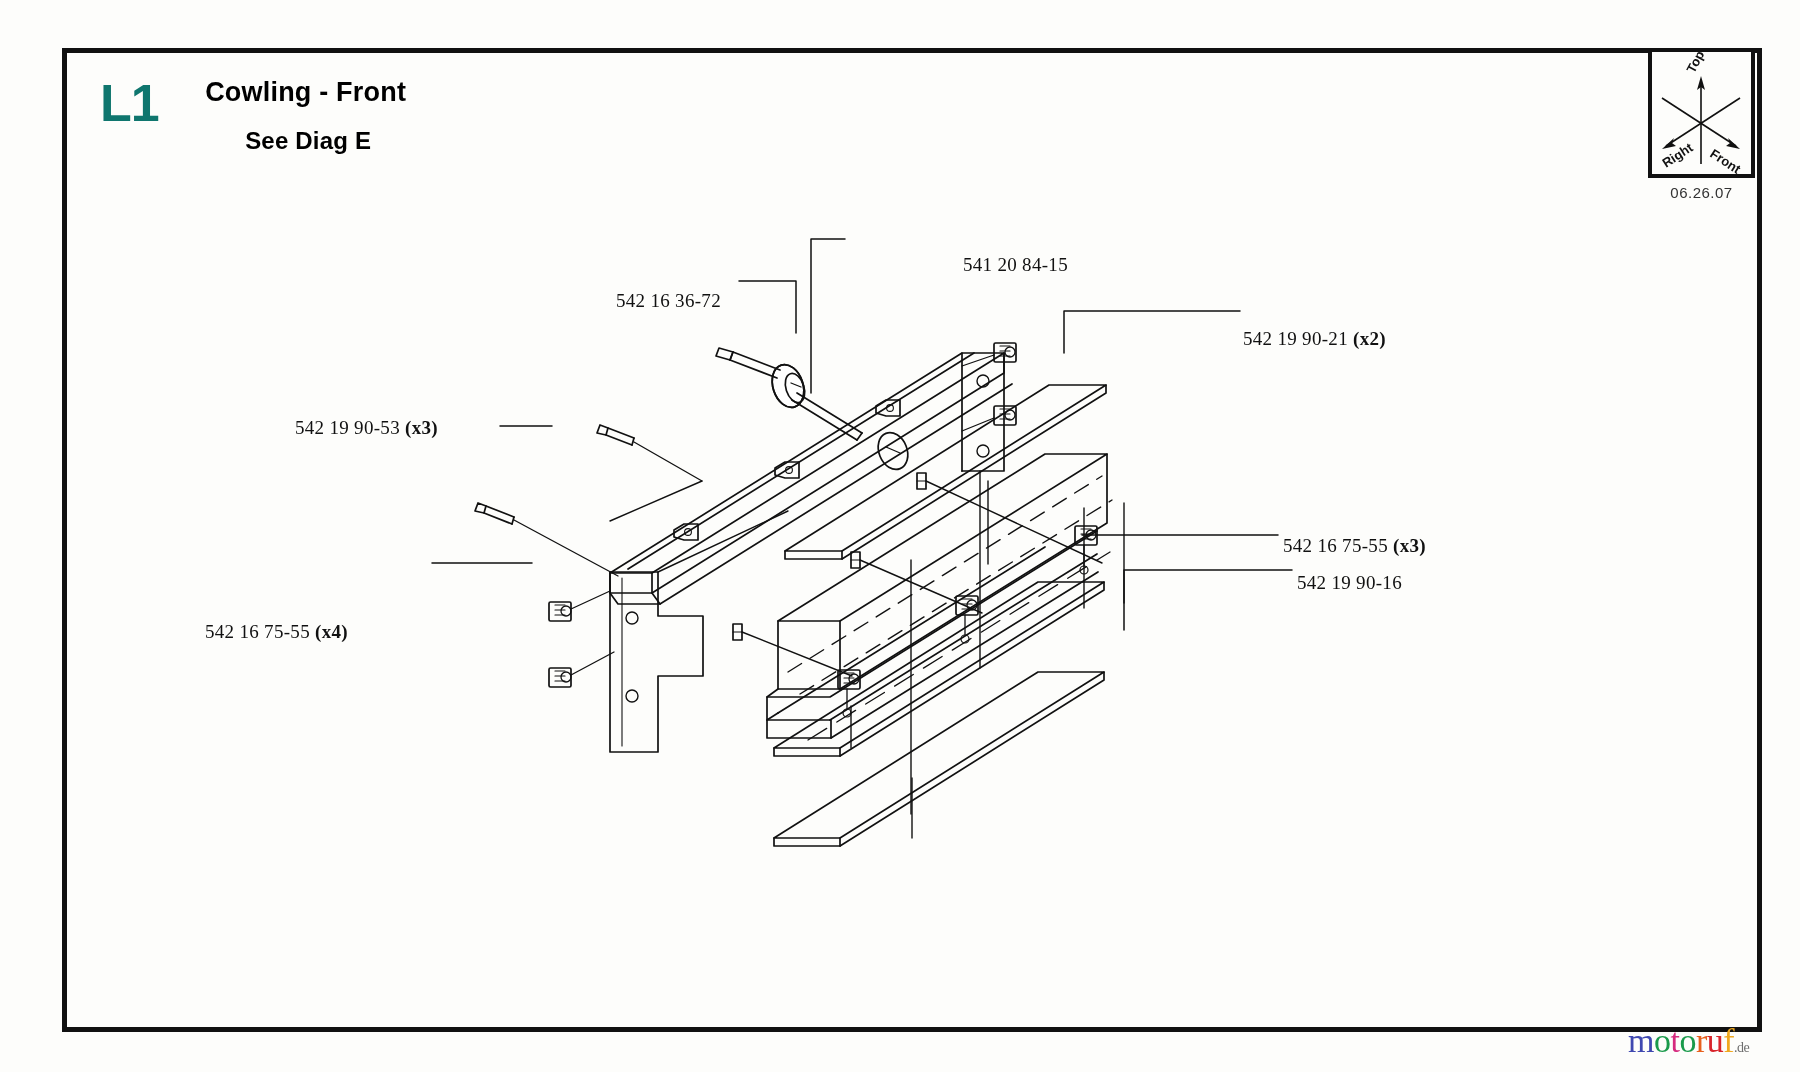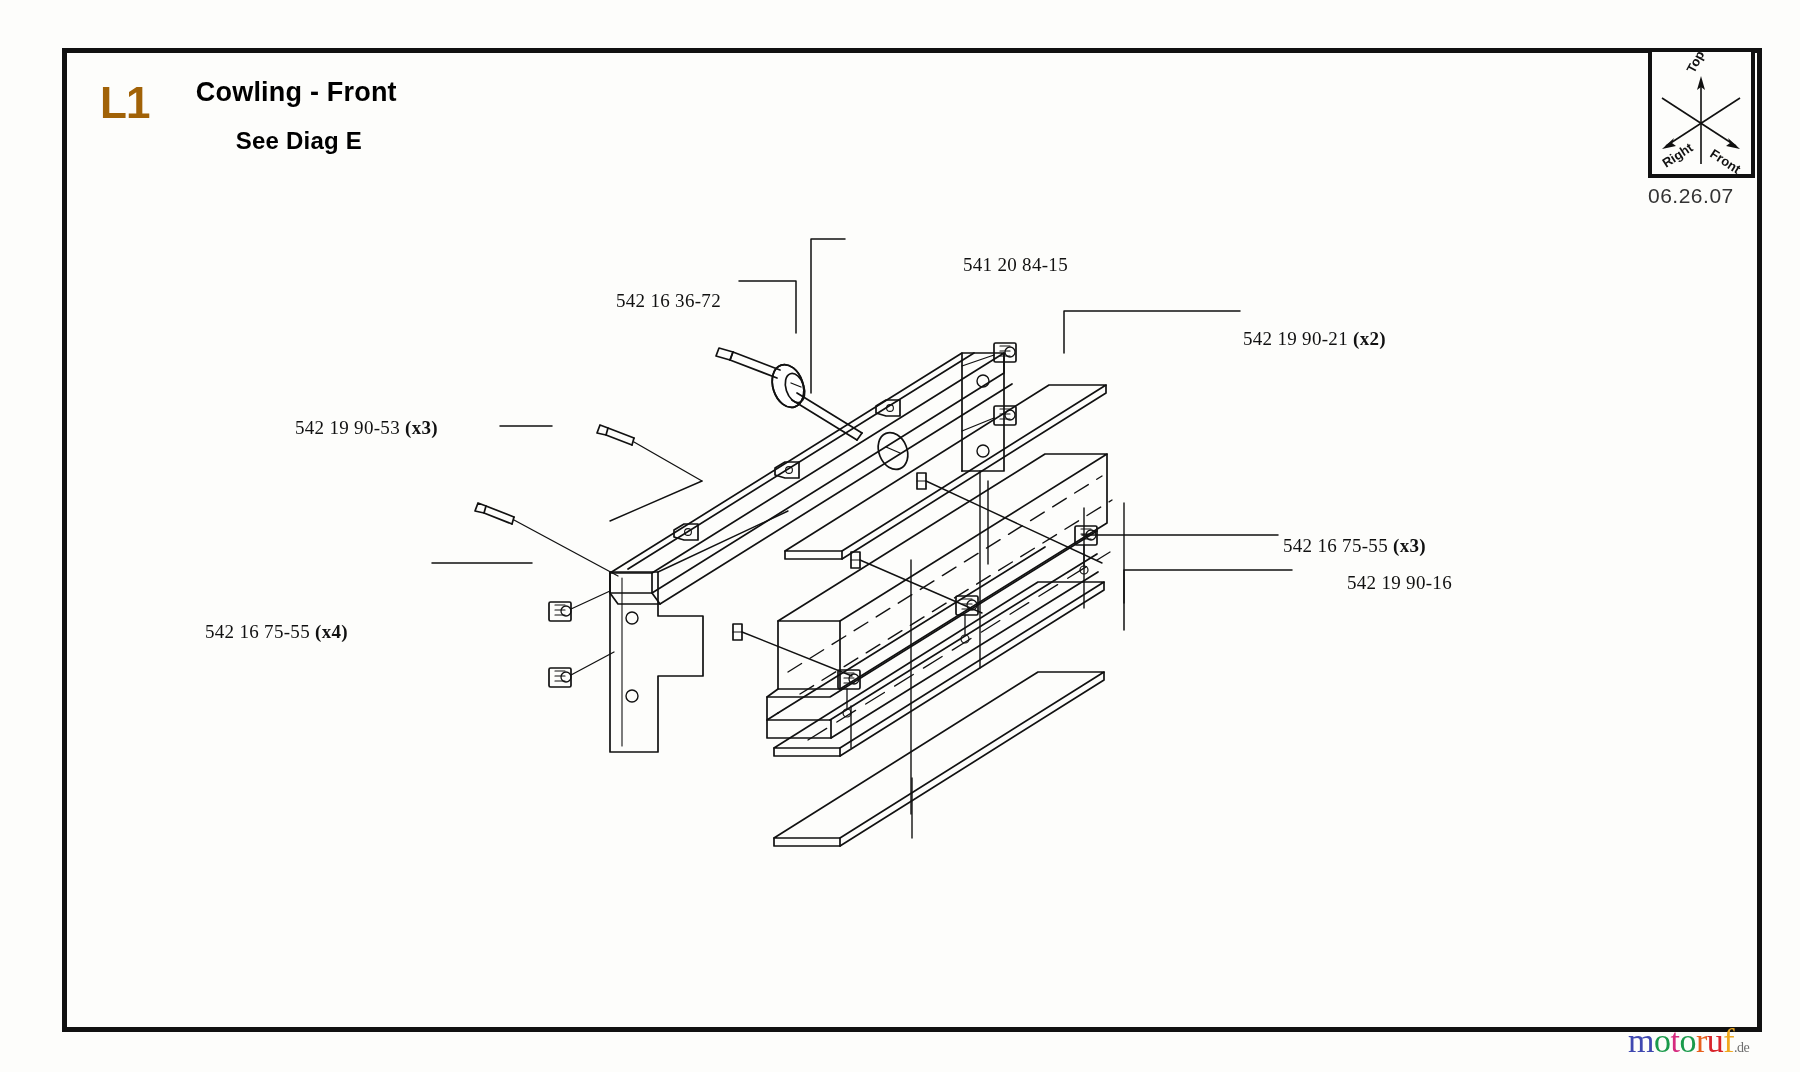--- a/index.html
+++ b/index.html
@@ -34,24 +34,24 @@
     background: #fdfdfb;
   }
   
   .title-block {
     position: absolute;
     left: 100px;
     top: 75px;
     width: 700px;
   }
   .plate-code {
-    font-size: 44px;
+    font-size: 52px;
     font-weight: bold;
     letter-spacing: -1px;
-    color: #a16207;
+    color: #0f766e;
     display: inline-block;
     vertical-align: top;
     line-height: 56px;
   }
   .title-text-wrap {
     display: inline-block;
     vertical-align: top;
     margin-left: 42px;
   }
   .title-main {
@@ -78,21 +78,22 @@
     height: 130px;
     border: 4px solid #111;
     box-sizing: border-box;
     background: #fdfdfb;
   }
   .compass-date {
     position: absolute;
     left: 1648px;
     top: 184px;
     width: 107px;
-    font-size: 21px;
+    text-align: center;
+    font-size: 15px;
     color: #333;
     letter-spacing: 0.5px;
     font-family: "Liberation Sans", sans-serif;
   }
   
   .drawing {
     position: absolute;
     left: 62px;
     top: 48px;
     width: 1700px;
@@ -407,21 +408,21 @@
   <div class="callout" style="left:295px; top:417px;">
     <span>542 19 90-53</span>
     <b>(x3)</b>
   </div>
 
   <div class="callout" style="left:1283px; top:535px;">
     <span>542 16 75-55</span>
     <b>(x3)</b>
   </div>
 
-  <div class="callout" style="left:1347px; top:572px;">
+  <div class="callout" style="left:1297px; top:572px;">
     <span>542 19 90-16</span>
   </div>
 
   <div class="callout" style="left:205px; top:621px;">
     <span>542 16 75-55</span>
     <b>(x4)</b>
   </div>
 
   <div class="watermark">
     <span id="wm-letters"><span style="color: rgb(63, 72, 176);">m</span><span style="color: rgb(26, 154, 75);">o</span><span style="color: rgb(214, 42, 126);">t</span><span style="color: rgb(26, 154, 75);">o</span><span style="color: rgb(232, 96, 28);">r</span><span style="color: rgb(216, 35, 42);">u</span><span style="color: rgb(240, 168, 30);">f</span></span><span class="suffix">.de</span>

